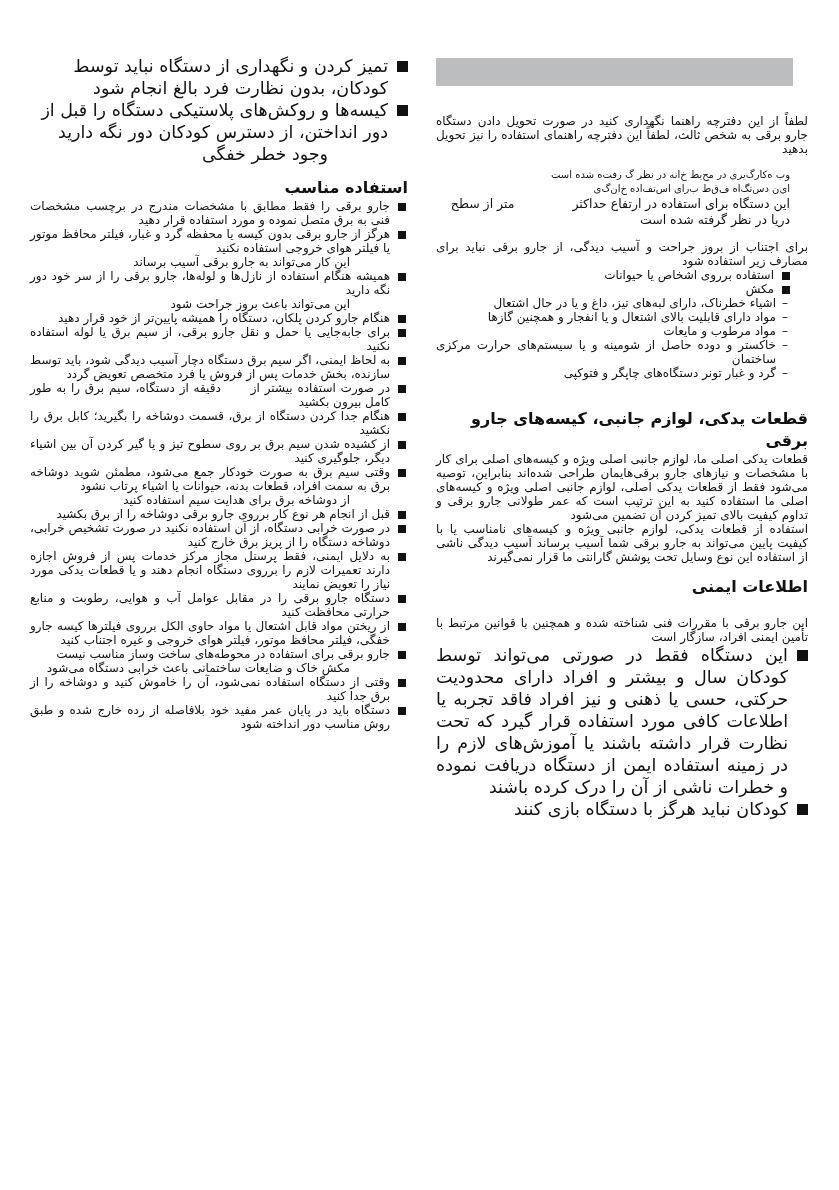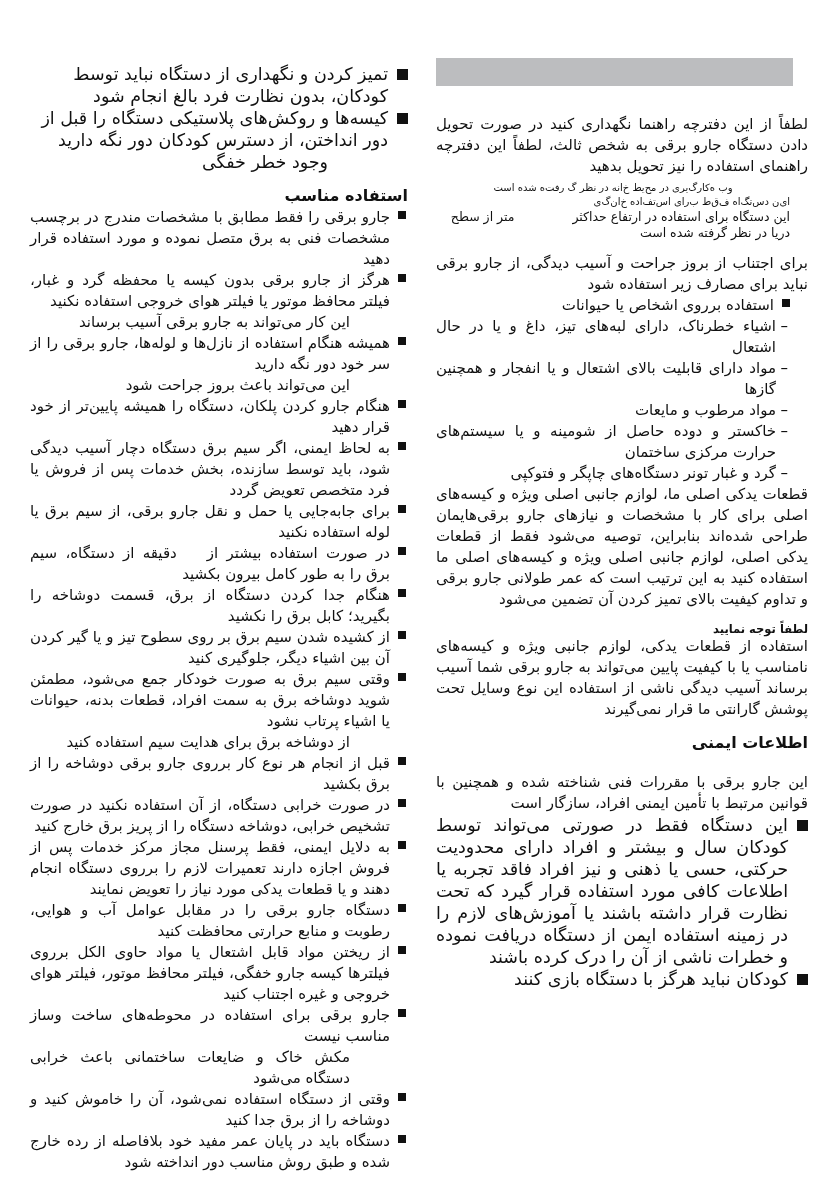--- a/index.html
+++ b/index.html
@@ -2,48 +2,48 @@
 <html><head>
 <meta charset="utf-8">
 <style>
   html, body { margin: 0; padding: 0; background: #ffffff; }
   body {
     width: 839px; height: 1190px; position: relative; overflow: hidden;
     font-family: "DejaVu Sans", "Liberation Sans", sans-serif;
     color: #111;
   }
   .col { position: absolute; direction: rtl; text-align: right; }
-  .left-col { left: 30px; top: 63px; width: 378px; }
+  .left-col { left: 30px; top: 55px; width: 378px; }
   .right-col { left: 436px; top: 58px; width: 372px; }
 
   .gray-bar { width: 357px; height: 28px; background: #bcbdbf; margin-left: 0; margin-right: auto; }
   .right-col .gray-bar { position: relative; left: 0; }
 
   p { margin: 0; }
-  .body-text { font-size: 15px; line-height: 21px; text-align: justify; text-align-last: right; }
+  .body-text { font-size: 12px; line-height: 14px; text-align: justify; text-align-last: right; }
   .big-text { font-size: 17.5px; line-height: 22px; }
   .small-text { font-size: 10px; line-height: 14px; }
 
   h2 { font-size: 16px; font-weight: bold; margin: 0; line-height: 22px; }
   h3 { font-size: 11.5px; font-weight: bold; margin: 0; line-height: 14px; }
 
   ul.sq { list-style: none; margin: 0; padding: 0; }
   ul.sq > li { position: relative; padding-right: 18px; }
   ul.sq > li::before {
     content: ""; position: absolute; right: 2px; top: 4px;
     width: 8px; height: 8px; background: #111;
   }
   ul.sq.big > li { padding-right: 20px; }
   ul.sq.big > li::before { width: 11px; height: 11px; top: 6px; right: 0; }
 
   ul.dash { list-style: none; margin: 0; padding: 0 14px 0 0; }
   ul.dash > li { position: relative; padding-right: 12px; }
   ul.dash > li::before { content: "–"; position: absolute; right: 0; top: 0; }
   .indent { padding-right: 40px; display: block; }
-  .mt4 { margin-top: 4px; text-align: center; } .mt12 { margin-top: 0; }
+  .mt4 { margin-top: 12px; } .mt12 { margin-top: 0; }
   .mt18 { margin-top: 18px; } .mt22 { margin-top: 12px; } .mt28 { margin-top: 28px; }
   .gap { display: inline-block; width: 58px; }
   .gap-sm { display: inline-block; width: 30px; }
 </style>
 </head>
 <body>
 
 <div class="col left-col">
   <ul class="sq big big-text">
     <li><span>تمیز کردن و نگهداری از دستگاه نباید توسط کودکان، بدون نظارت فرد بالغ انجام شود</span></li>
@@ -51,22 +51,22 @@
   </ul>
   <p class="big-text" style="padding-right:80px">وجود خطر خفگی</p>
 
   <h2 class="mt22">استفاده مناسب</h2>
 
   <ul class="sq body-text mt12">
     <li><span>جارو برقی را فقط مطابق با مشخصات مندرج در برچسب مشخصات فنی به برق متصل نموده و مورد استفاده قرار دهید</span></li>
     <li><span>هرگز از جارو برقی بدون کیسه یا محفظه گرد و غبار، فیلتر محافظ موتور یا فیلتر هوای خروجی استفاده نکنید</span><span class="indent">این کار می‌تواند به جارو برقی آسیب برساند</span></li>
     <li><span>همیشه هنگام استفاده از نازل‌ها و لوله‌ها، جارو برقی را از سر خود دور نگه دارید</span><span class="indent">این می‌تواند باعث بروز جراحت شود</span></li>
     <li><span>هنگام جارو کردن پلکان، دستگاه را همیشه پایین‌تر از خود قرار دهید</span></li>
+    <li><span>برای جابه‌جایی یا حمل و نقل جارو برقی، از سیم برق یا لوله استفاده نکنید</span></li>
     <li><span>به لحاظ ایمنی، اگر سیم برق دستگاه دچار آسیب دیدگی شود، باید توسط سازنده، بخش خدمات پس از فروش یا فرد متخصص تعویض گردد</span></li>
-    <li><span>برای جابه‌جایی یا حمل و نقل جارو برقی، از سیم برق یا لوله استفاده نکنید</span></li>
     <li><span>در صورت استفاده بیشتر از</span><span class="gap-sm"></span><span>دقیقه از دستگاه، سیم برق را به طور کامل بیرون بکشید</span></li>
     <li><span>هنگام جدا کردن دستگاه از برق، قسمت دوشاخه را بگیرید؛ کابل برق را نکشید</span></li>
     <li><span>از کشیده شدن سیم برق بر روی سطوح تیز و یا گیر کردن آن بین اشیاء دیگر، جلوگیری کنید</span></li>
     <li><span>وقتی سیم برق به صورت خودکار جمع می‌شود، مطمئن شوید دوشاخه برق به سمت افراد، قطعات بدنه، حیوانات یا اشیاء پرتاب نشود</span><span class="indent">از دوشاخه برق برای هدایت سیم استفاده کنید</span></li>
     <li><span>قبل از انجام هر نوع کار برروی جارو برقی دوشاخه را از برق بکشید</span></li>
     <li><span>در صورت خرابی دستگاه، از آن استفاده نکنید در صورت تشخیص خرابی، دوشاخه دستگاه را از پریز برق خارج کنید</span></li>
     <li><span>به دلایل ایمنی، فقط پرسنل مجاز مرکز خدمات پس از فروش اجازه دارند تعمیرات لازم را برروی دستگاه انجام دهند و یا قطعات یدکی مورد نیاز را تعویض نمایند</span></li>
     <li><span>دستگاه جارو برقی را در مقابل عوامل آب و هوایی، رطوبت و منابع حرارتی محافظت کنید</span></li>
     <li><span>از ریختن مواد قابل اشتعال یا مواد حاوی الکل برروی فیلترها کیسه جارو خفگی، فیلتر محافظ موتور، فیلتر هوای خروجی و غیره اجتناب کنید</span></li>
     <li><span>جارو برقی برای استفاده در محوطه‌های ساخت وساز مناسب نیست</span><span class="indent">مکش خاک و ضایعات ساختمانی باعث خرابی دستگاه می‌شود</span></li>
@@ -83,32 +83,33 @@
   <p class="small-text mt4" style="padding-right:18px">وب ه‌کارگ‌یری در مح‌یط خ‌انه در نظر گ رفت‌ه شده است</p>
   <p class="small-text" style="padding-right:18px">ای‌ن دس‌تگ‌اه ف‌ق‌ط ب‌رای اس‌تف‌اده خ‌ان‌گ‌ی</p>
   <p class="body-text" style="padding-right:18px;font-size:12.5px;line-height:16px">
     <span>این دستگاه برای استفاده در ارتفاع حداکثر</span><span class="gap"></span><span>متر از سطح</span>
   </p>
   <p class="body-text" style="padding-right:18px;font-size:12.5px;line-height:16px">دریا در نظر گرفته شده است</p>
 
   <p class="body-text mt22">برای اجتناب از بروز جراحت و آسیب دیدگی، از جارو برقی نباید برای مصارف زیر استفاده شود</p>
   <ul class="sq body-text" style="padding-right:16px">
     <li><span>استفاده برروی اشخاص یا حیوانات</span></li>
+    <li><span>مکش</span></li>
   </ul>
   <ul class="dash body-text" style="padding-right:20px">
     <li><span>اشیاء خطرناک، دارای لبه‌های تیز، داغ و یا در حال اشتعال</span></li>
     <li><span>مواد دارای قابلیت بالای اشتعال و یا انفجار و همچنین گازها</span></li>
     <li><span>مواد مرطوب و مایعات</span></li>
     <li><span>خاکستر و دوده حاصل از شومینه و یا سیستم‌های حرارت مرکزی ساختمان</span></li>
     <li><span>گرد و غبار تونر دستگاه‌های چاپگر و فتوکپی</span></li>
   </ul>
 
+  <h2 class="mt28">قطعات یدکی، لوازم جانبی، کیسه‌های جارو برقی</h2>
   <p class="body-text mt12">قطعات یدکی اصلی ما، لوازم جانبی اصلی ویژه و کیسه‌های اصلی برای کار با مشخصات و نیازهای جارو برقی‌هایمان طراحی شده‌اند بنابراین، توصیه می‌شود فقط از قطعات یدکی اصلی، لوازم جانبی اصلی ویژه و کیسه‌های اصلی ما استفاده کنید به این ترتیب است که عمر طولانی جارو برقی و تداوم کیفیت بالای تمیز کردن آن تضمین می‌شود</p>
 
-  <h3 class="mt22">لطفاً توجه نمایید</h3>
   <p class="body-text">استفاده از قطعات یدکی، لوازم جانبی ویژه و کیسه‌های نامناسب یا با کیفیت پایین می‌تواند به جارو برقی شما آسیب برساند آسیب دیدگی ناشی از استفاده این نوع وسایل تحت پوشش گارانتی ما قرار نمی‌گیرند</p>
 
   <h2 class="mt22">اطلاعات ایمنی</h2>
   <p class="body-text mt18">این جارو برقی با مقررات فنی شناخته شده و همچنین با قوانین مرتبط با تأمین ایمنی افراد، سازگار است</p>
   <ul class="sq big big-text" style="text-align:justify;text-align-last:right">
     <li><span>این دستگاه فقط در صورتی می‌تواند توسط کودکان سال و بیشتر و افراد دارای محدودیت حرکتی، حسی یا ذهنی و نیز افراد فاقد تجربه یا اطلاعات کافی مورد استفاده قرار گیرد که تحت نظارت قرار داشته باشند یا آموزش‌های لازم را در زمینه استفاده ایمن از دستگاه دریافت نموده و خطرات ناشی از آن را درک کرده باشند</span></li>
     <li><span>کودکان نباید هرگز با دستگاه بازی کنند</span></li>
   </ul>
 </div>
 

